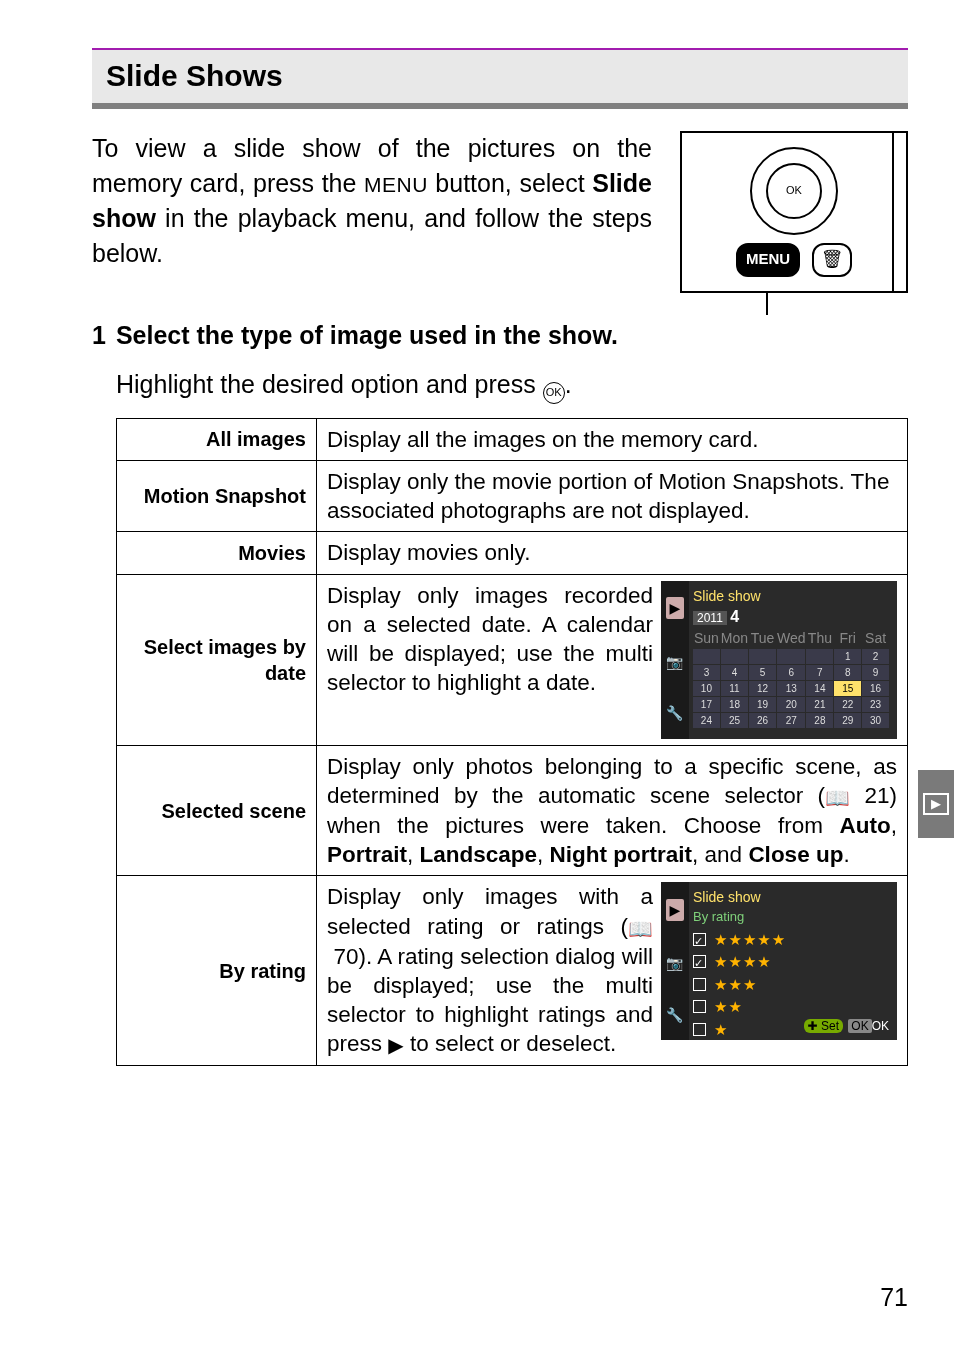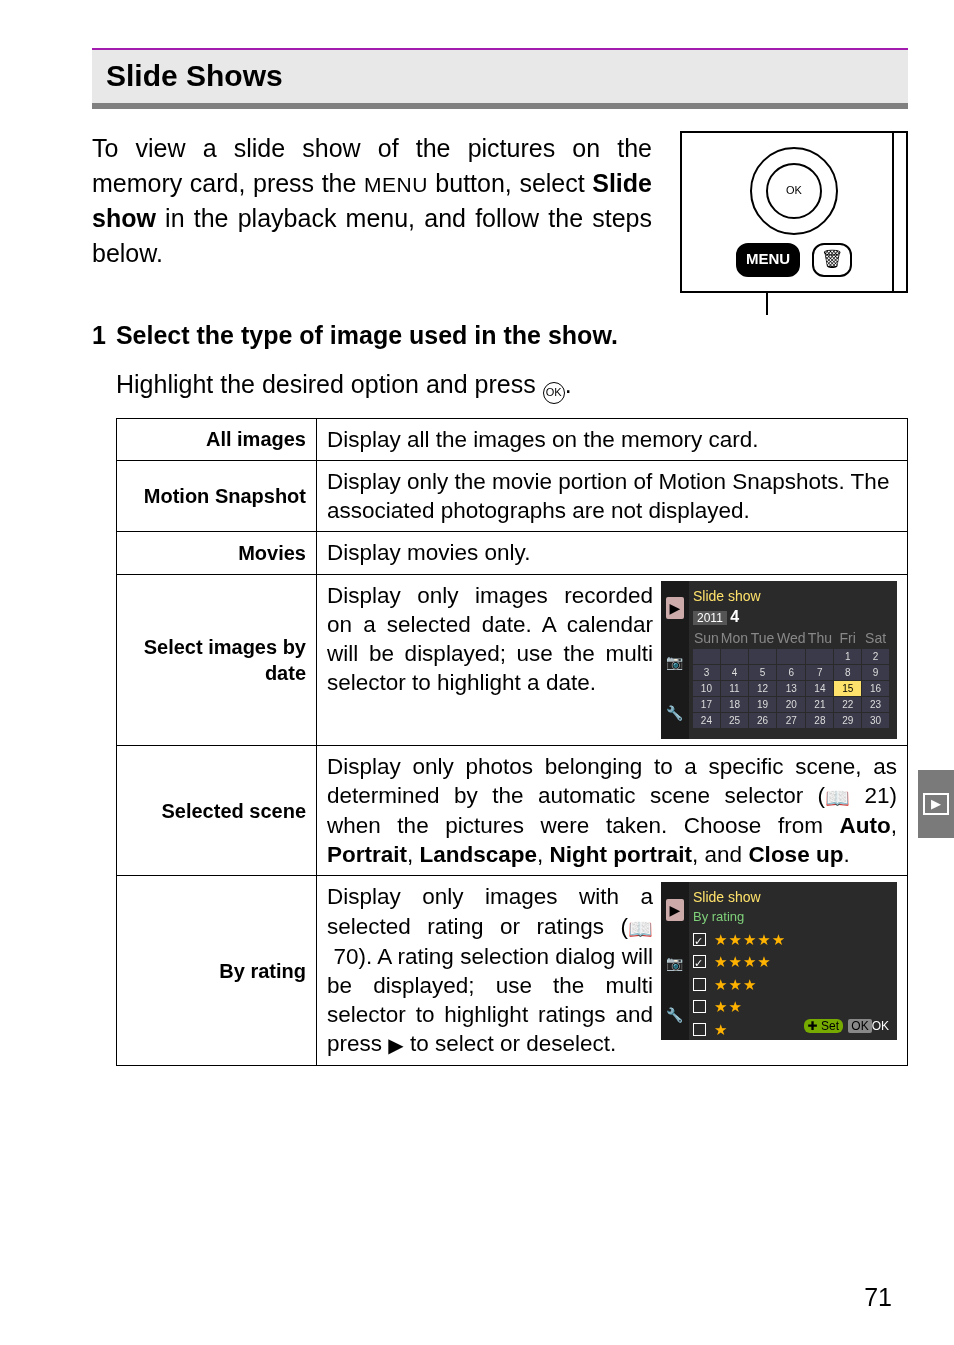--- a/index.html
+++ b/index.html
@@ -151,21 +151,21 @@
   .thumb-tab {
     position:absolute; right:0; top: 770px; width:36px; height:68px; background:#7a7a7a;
     display:flex; align-items:center; justify-content:center;
   }
   .thumb-tab .inner{
     width:26px; height:22px; border:2px solid #fff; display:flex; align-items:center; justify-content:center;
     color:#fff; font-size:13px;
   }
 
   .page-num{
-    position:absolute; right:62px; bottom:30px; font-size:25px;
+    position:absolute; right:46px; bottom:30px; font-size:25px;
   }
 
   .bold{font-weight:700;}
   .tri{font-size:20px; vertical-align:-1px;}
 </style>
 </head>
 <body>
 
 <div class="heading-bar">Slide Shows</div>
 

